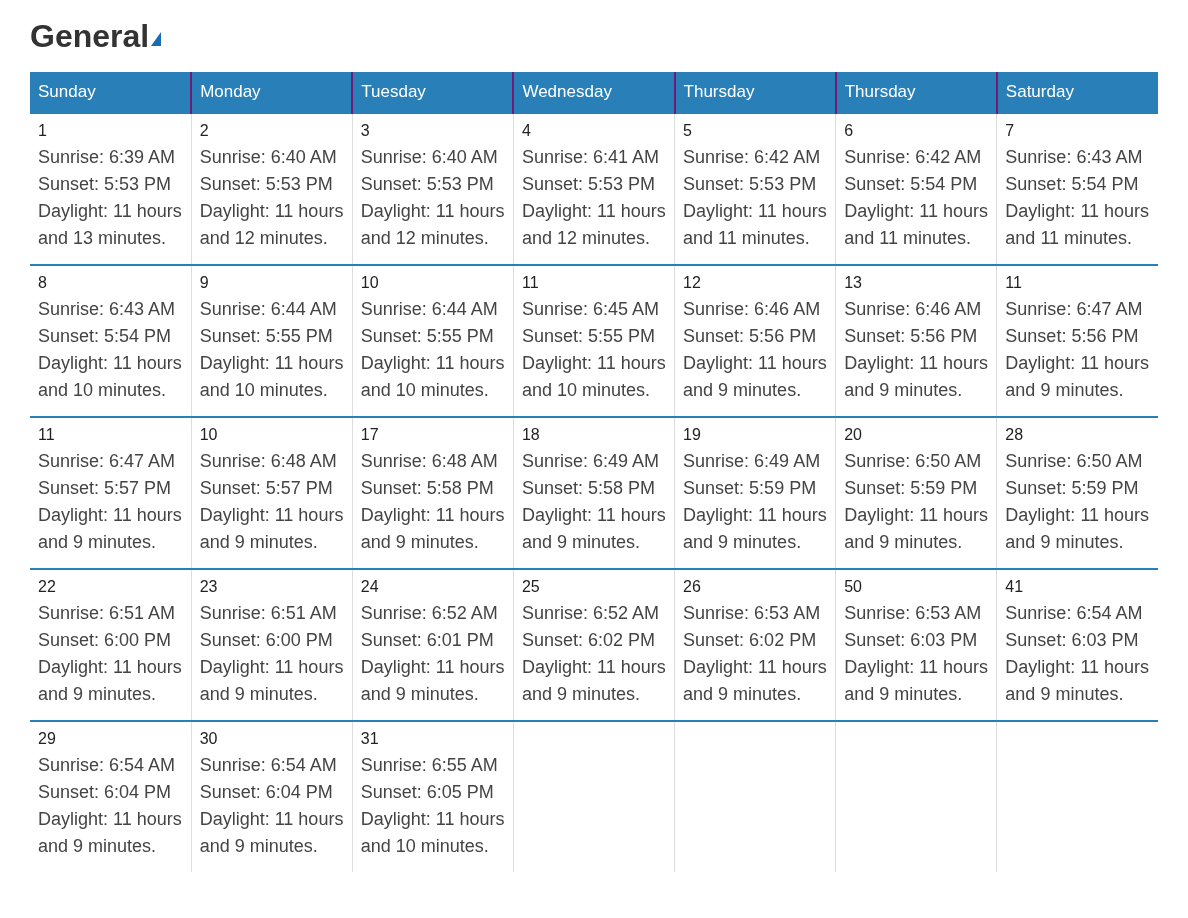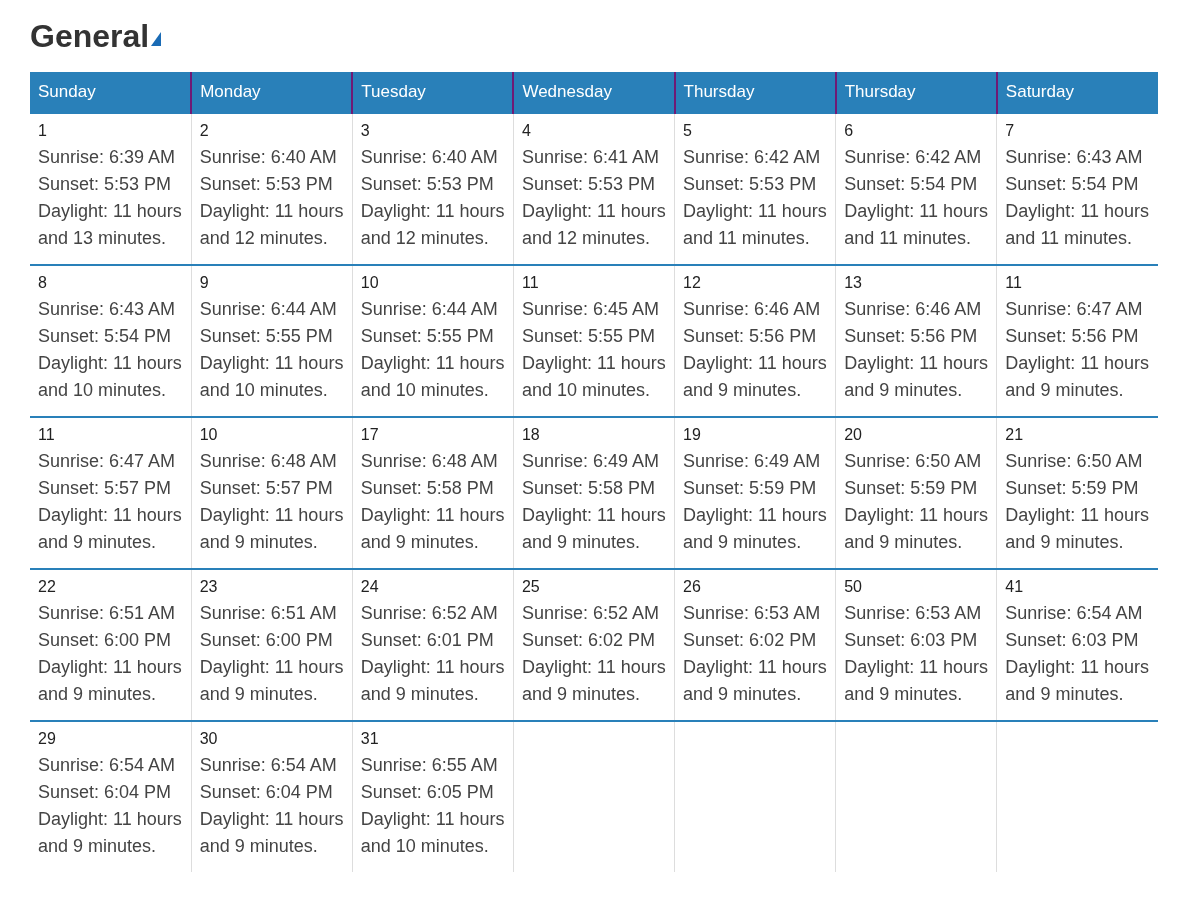--- a/index.html
+++ b/index.html
@@ -281,21 +281,21 @@
       </td>
         <td>
         <span class="day-number">20</span>
         <div class="day-info">
           Sunrise: 6:50 AM<br>
           Sunset: 5:59 PM<br>
           Daylight: 11 hours and 9 minutes.
         </div>
       </td>
         <td>
-        <span class="day-number">21</span>
+        <span class="day-number">28</span>
         <div class="day-info">
           Sunrise: 6:50 AM<br>
           Sunset: 5:59 PM<br>
           Daylight: 11 hours and 9 minutes.
         </div>
       </td>
       </tr>
       <tr>
         <td>
         <span class="day-number">22</span>

